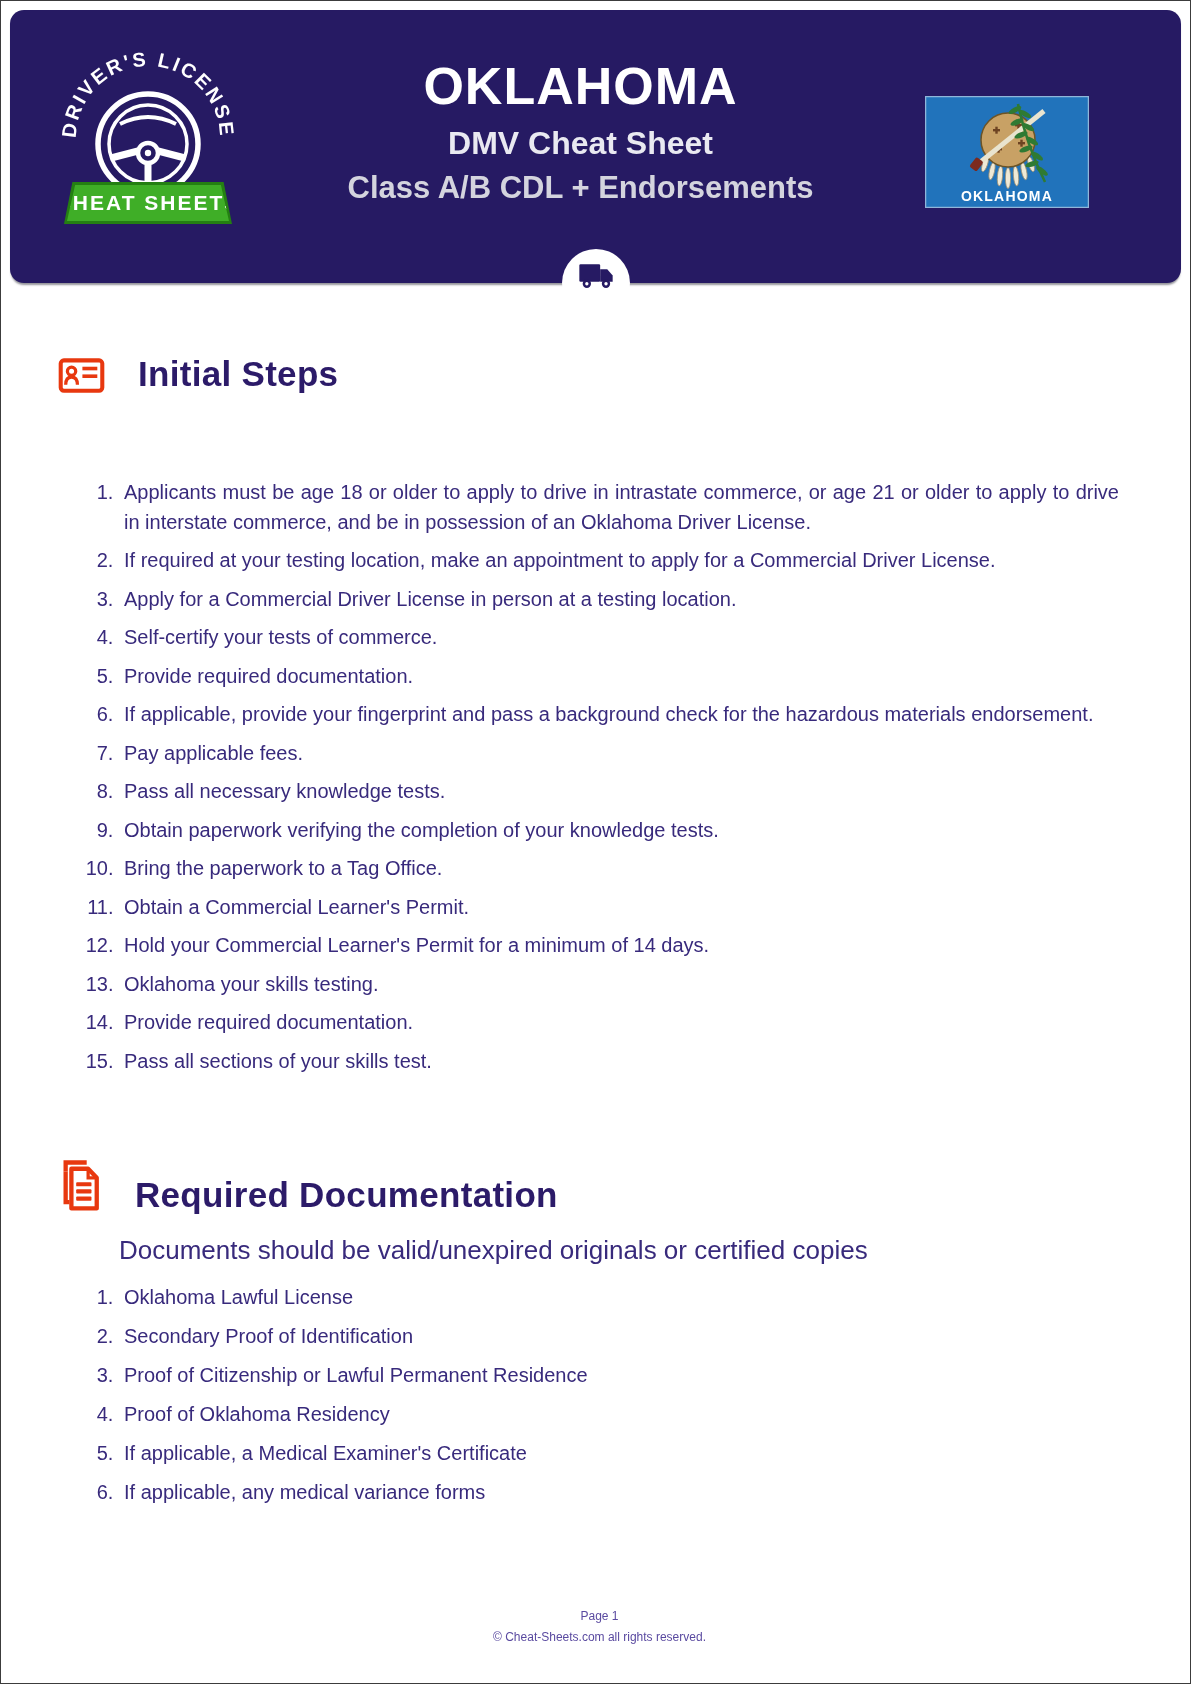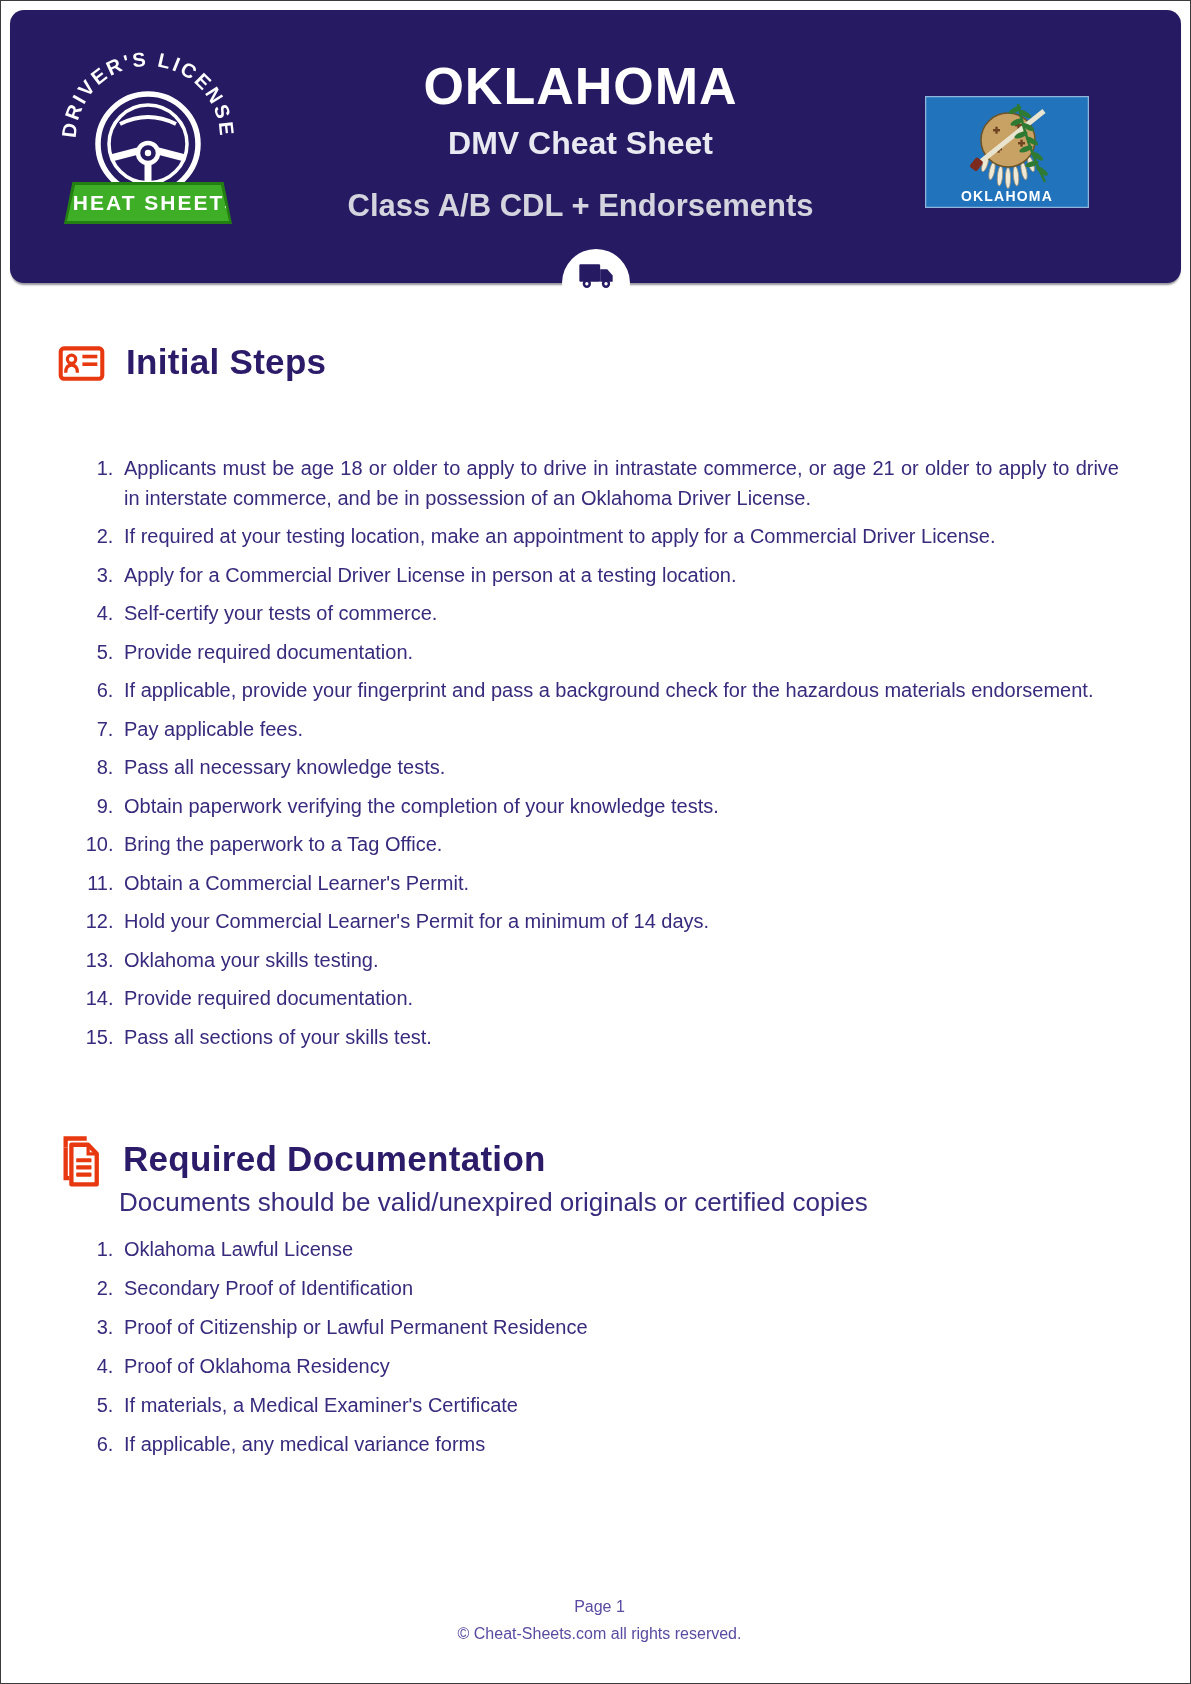--- a/index.html
+++ b/index.html
@@ -46,40 +46,40 @@
   .titles { flex:1 1 auto; text-align:center; margin-top:48px; }
   .state-title {
     margin:0; color:var(--header-title, #ffffff);
     font-size:52px; font-weight:800; letter-spacing:1px; line-height:1.1;
   }
   .dmv-subtitle {
     margin-top:10px; color:var(--header-subtitle, #e9e9f1);
     font-size:32px; font-weight:bold;
   }
   .class-line {
-    margin-top:26px; color:#d4d4de;
+    margin-top:8px; color:#d4d4de;
     font-size:31px; font-weight:bold;
   }
   .flag-wrap { flex:0 0 auto; width:164px; margin:86px 92px 0 0; }
   .truck-badge {
     position:absolute; left:50%; bottom:0;
     transform:translate(-50%, 50%);
     width:68px; height:68px; border-radius:50%;
     background:#ffffff;
     display:flex; align-items:flex-start; justify-content:center;
   }
   .truck-badge svg { margin-top:9px; }
 
   
   main { padding:0 71px 0 57px; }
   .section-head { display:flex; align-items:center; gap:17px; }
   .section-head.first { margin-top:52px; }
   .section-head.docs { margin-top:80px; align-items:flex-start; }
   .section-title {
-    margin:4px; color:var(--heading-text, #2c1b69);
+    margin:16px; color:var(--heading-text, #2c1b69);
     font-size:35px; font-weight:800; letter-spacing:0.3px; line-height:1.3;
   }
   .section-subtitle {
     margin-top:0; color:var(--body-text, #382a7c);
     font-size:26px; font-weight:500; line-height:1.35;
   }
   .sec-icon { flex:0 0 auto; display:block; }
 
   ol.steps {
     margin:64px 0 0 0;
@@ -94,21 +94,21 @@
     padding-left:5px;
   }
   ol.steps.docs-list li { margin-bottom:9px; text-align:left; }
   ol.steps li::marker { color:var(--body-text, #382a7c); }
 
   
   .footer {
     position:absolute; left:8px; right:0; bottom:36px;
     text-align:center;
     color:var(--footer-text, #5a4aa0);
-    font-size:16px; line-height:1.7;
+    font-size:12px; line-height:1.7;
   }
 </style>
 </head>
 <body>
 
 <div class="page">
 
   <header class="header">
 
     <div class="logo-wrap">
@@ -272,21 +272,21 @@
       <ol class="steps docs-list">
 
           <li>Oklahoma Lawful License</li>
 
           <li>Secondary Proof of Identification</li>
 
           <li>Proof of Citizenship or Lawful Permanent Residence</li>
 
           <li>Proof of Oklahoma Residency</li>
 
-          <li>If materials, a Medical Examiner's Certificate</li>
+          <li>If applicable, a Medical Examiner's Certificate</li>
 
           <li>If applicable, any medical variance forms</li>
         </ol>
     </section>
   </main>
 
   <div class="footer">
     <div>Page 1</div>
     <div>© Cheat-Sheets.com all rights reserved.</div>
   </div>

